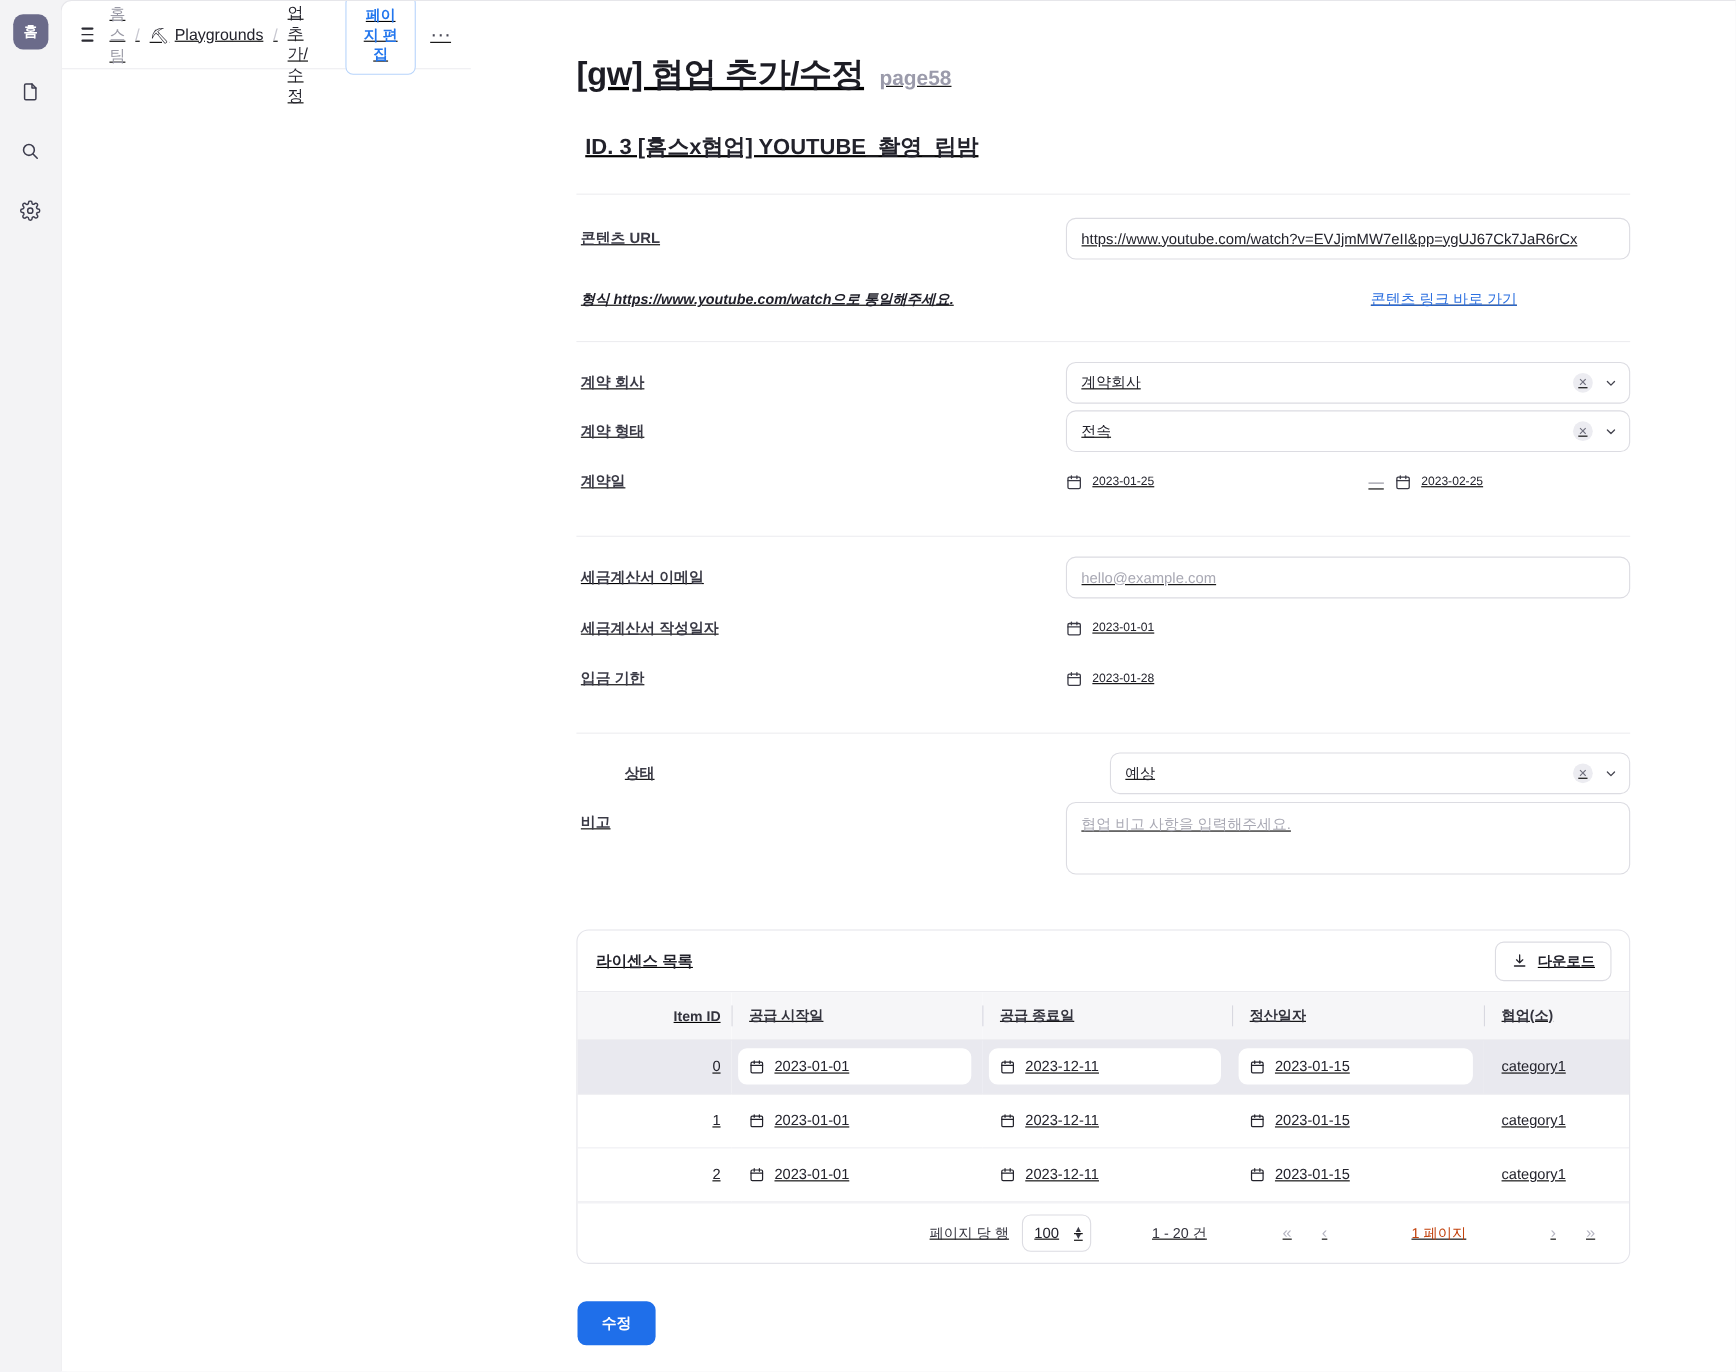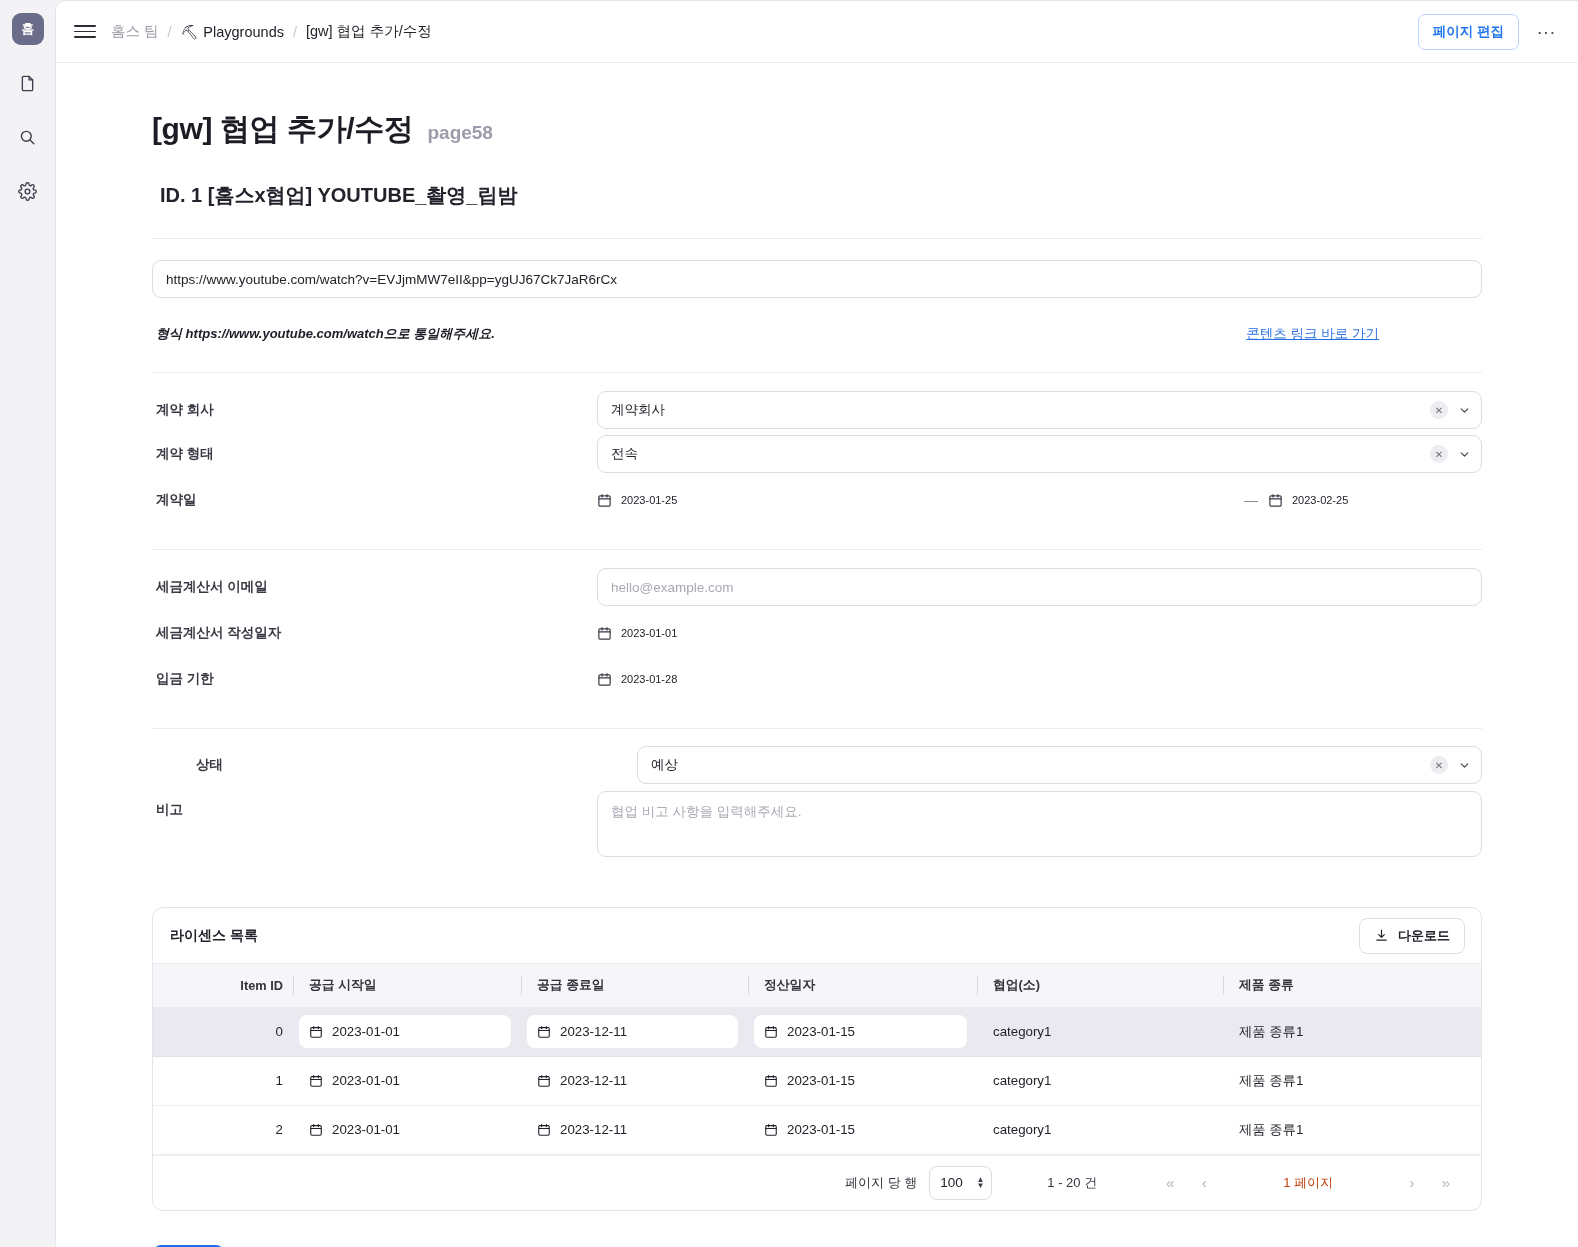--- a/index.html
+++ b/index.html
@@ -32,22 +32,23 @@
   }
   .rail-icon svg { display: block; }
 
   
   .surface {
     flex: 1; height: 1247px;
     background: #ffffff;
     border-top-left-radius: 10px;
     border: 1px solid #e6e6ea;
     border-right: none; border-bottom: none;
-    display: flex; flex-direction: column;
+    display: flex; flex-direction: row;
     overflow: hidden;
+    text-decoration: underline;
   }
 
   
   .topbar {
     height: 62px; flex: 0 0 62px;
     display: flex; align-items: center;
     padding: 0 18px 0 16px;
     border-bottom: 1px solid #ededf0;
     gap: 13px;
   }
@@ -279,27 +280,28 @@
       <button class="btn-dots">···</button>
     </div>
 
     <div class="body">
 
       <div class="page-title-row">
         <div class="page-title">[gw] 협업 추가/수정</div>
         <div class="page-slug">page58</div>
       </div>
 
-      <div class="record-title">ID. 1 [홈스x협업] YOUTUBE_촬영_립밤</div>
+      <div class="record-title">ID. 3 [홈스x협업] YOUTUBE_촬영_립밤</div>
 
       <div class="hr"></div>
 
       
       <div class="form">
         <div class="row" style="margin-top:20px;">
+          <div class="row-label">콘텐츠 URL</div>
           <div class="row-field">
             <input class="txt-input" value="https://www.youtube.com/watch?v=EVJjmMW7eII&amp;pp=ygUJ67Ck7JaR6rCx" style="">
           </div>
         </div>
         <div class="helper-row">
           <div class="helper">형식 https://www.youtube.com/watch으로 통일해주세요.</div>
           <div class="link-wrap">
             <a class="link">콘텐츠 링크 바로 가기</a>
           </div>
         </div>

